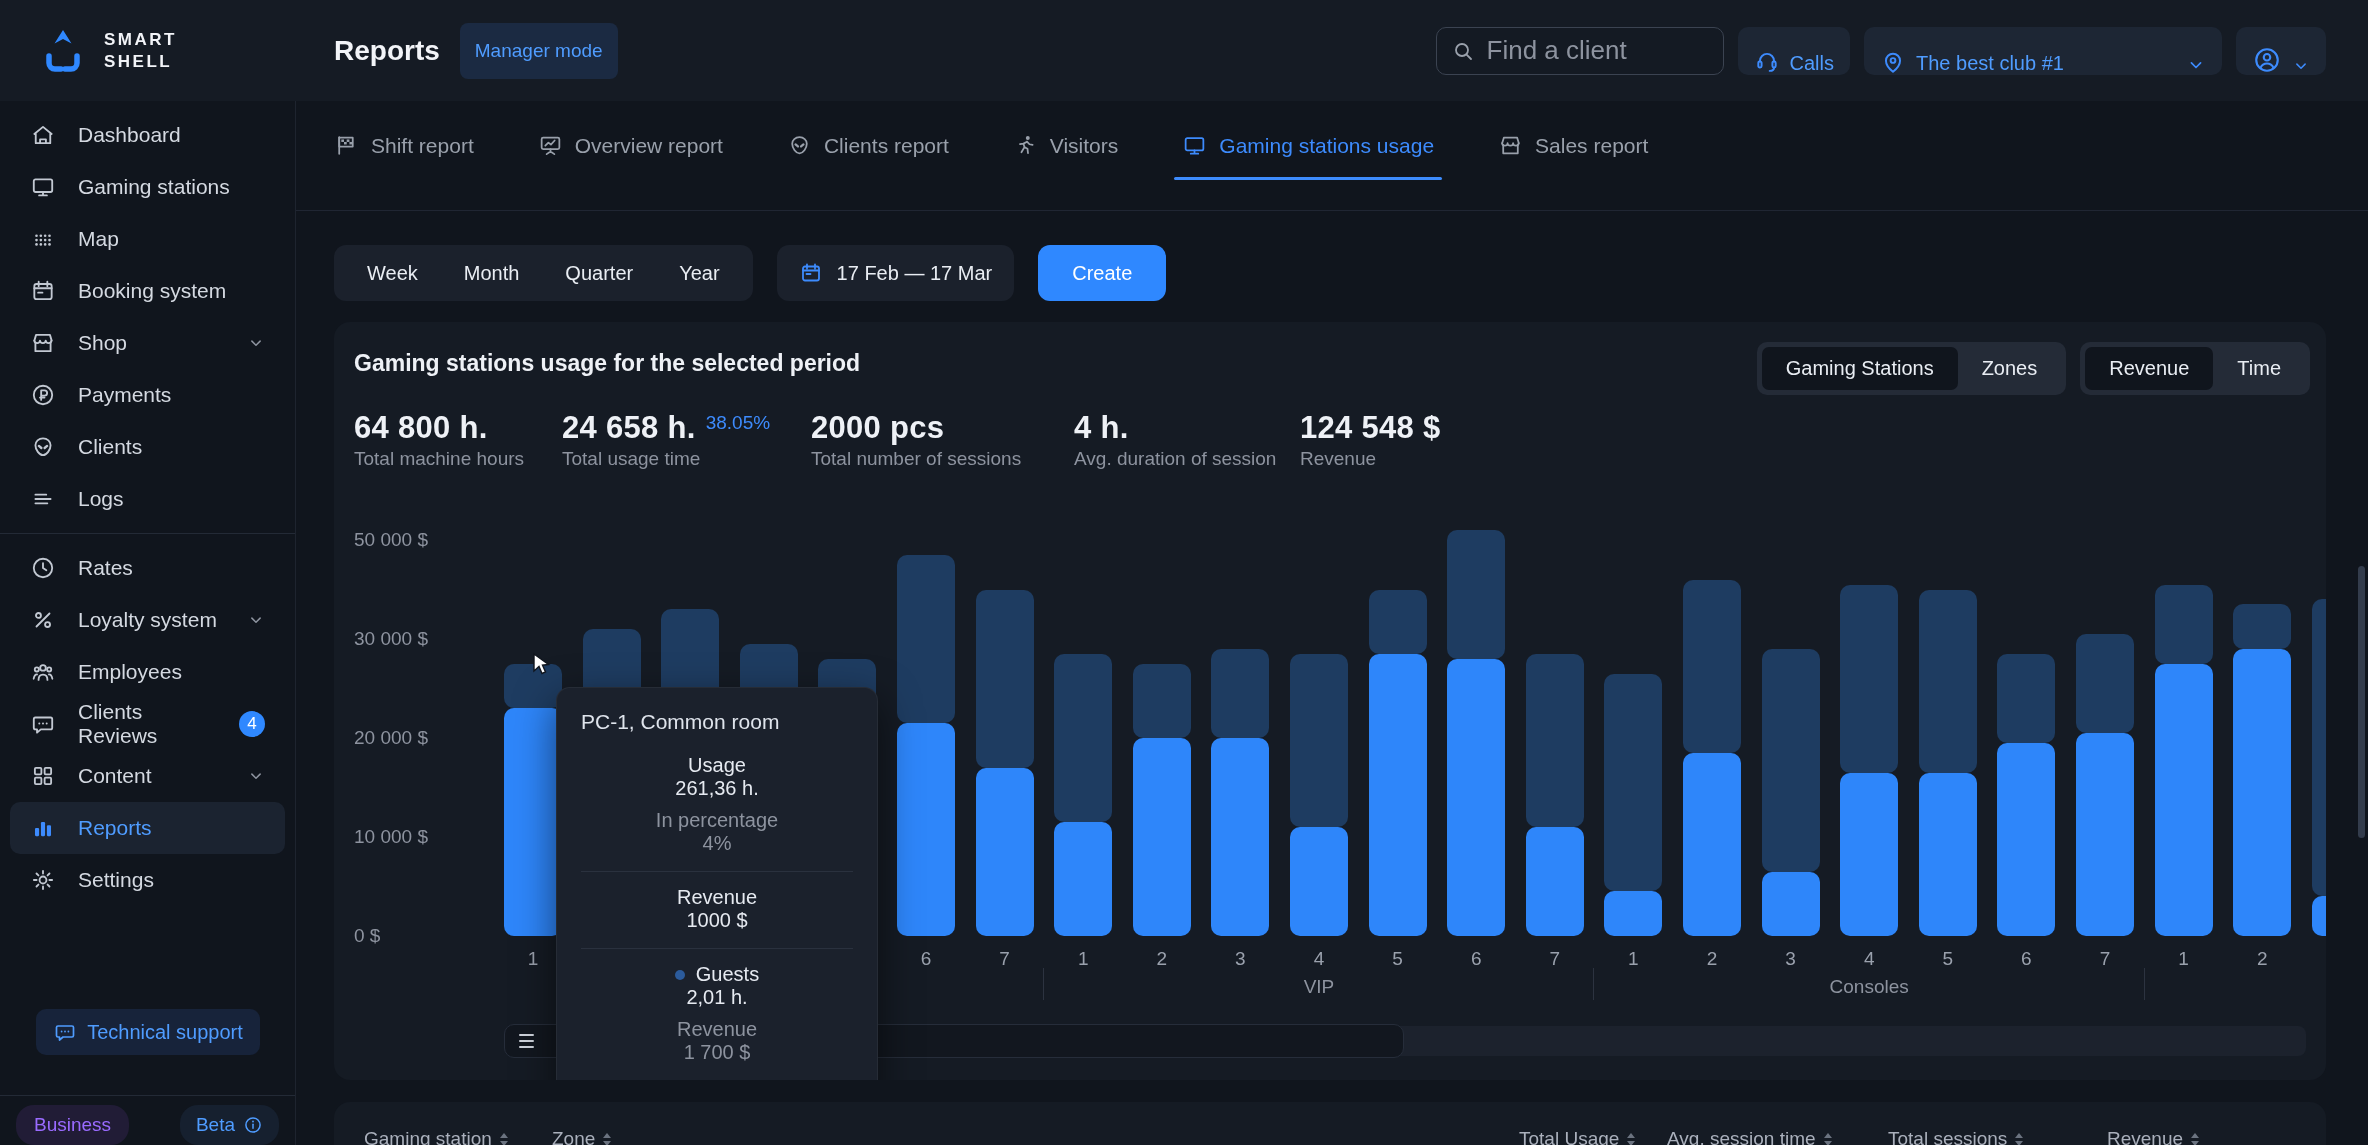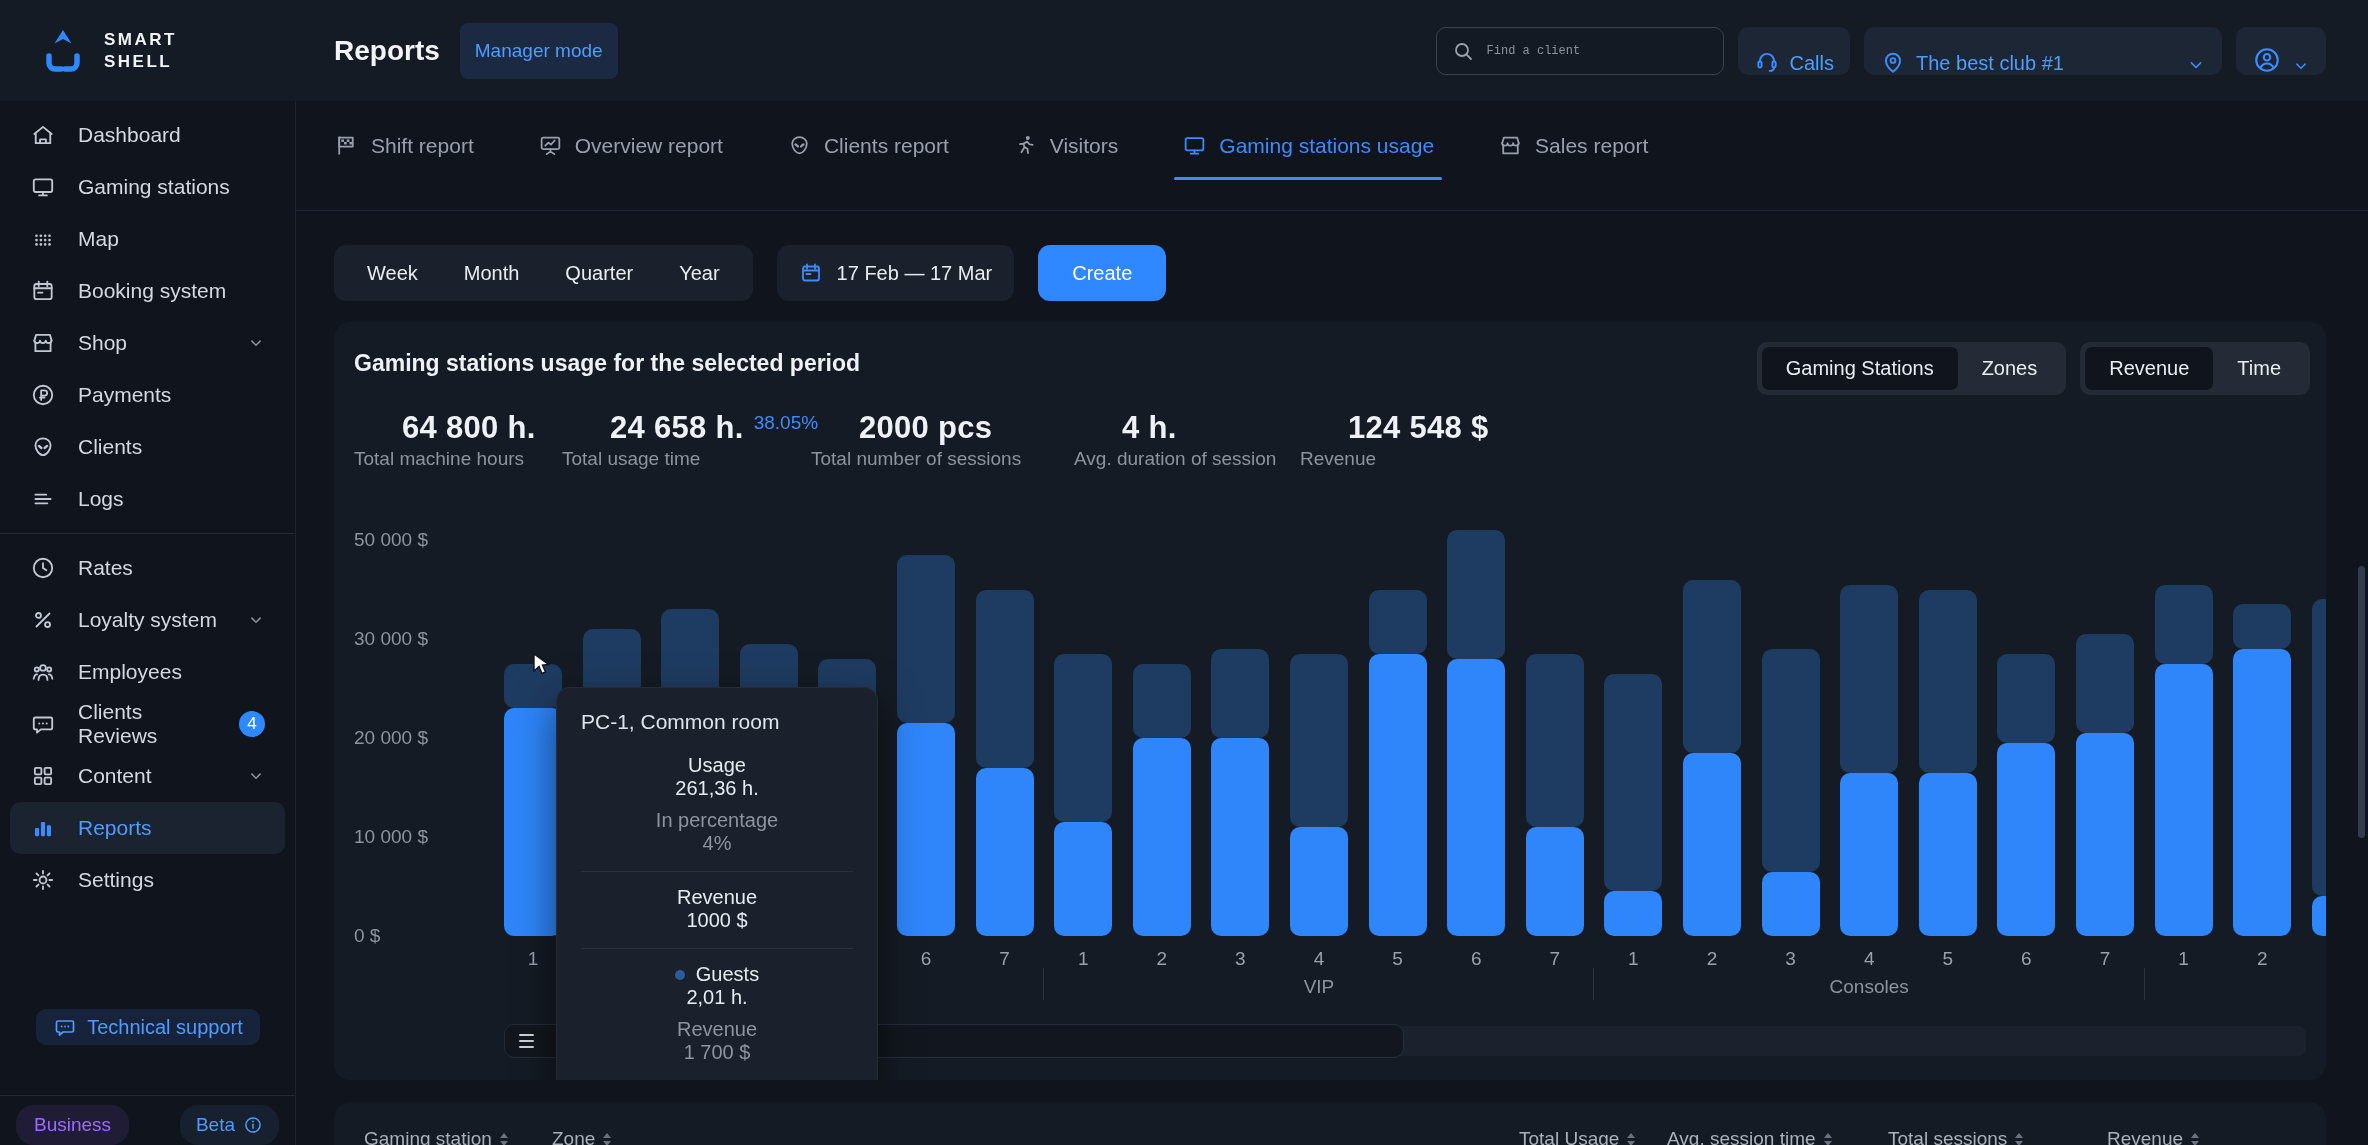--- a/index.html
+++ b/index.html
@@ -12,42 +12,42 @@
   .topbar { position:absolute; left:0; top:0; width:2368px; height:101px; background:#151b24;
     display:flex; align-items:center; }
   .logo-wrap { width:296px; display:flex; align-items:center; gap:16px; padding-left:38px; flex:0 0 auto; }
   .logo-text { font-size:17px; font-weight:bold; letter-spacing:2.5px; line-height:1.25; color:#f2f4f8; }
   .page-head { display:flex; align-items:center; gap:20px; padding-left:38px; }
   .page-title { font-size:28px; font-weight:bold; color:#f2f4f8; }
   .mode-badge { background:#1b2a42; color:#4f9cff; font-size:19px; padding:17px 15px; border-radius:8px; }
   .topbar-right { margin-left:auto; display:flex; align-items:center; gap:14px; padding-right:42px; }
   .search-box { display:flex; align-items:center; gap:12px; width:288px; height:48px; border:1.5px solid #3b4351;
     border-radius:10px; padding:0 14px; color:#8d939f; background:#141a23; }
-  .search-box input { background:transparent; border:none; outline:none; color:#22c55e; font-size:12px; width:100%;
-    font-family:Liberation Mono, monospace; }
+  .search-box input { background:transparent; border:none; outline:none; color:#22c55e; font-size:26px; width:100%;
+    font-family:Liberation Sans, sans-serif; }
   .search-box input::placeholder { color:#8d939f; }
   .top-btn { height:48px; background:#1d2634; border-radius:10px; display:flex; align-items:flex-end; gap:10px;
     padding:0 16px; color:#4f9cff; font-size:20px; cursor:pointer; }
   .club-select { width:358px; justify-content:flex-start; }
   .club-select .chev { margin-left:auto; }
   .club-name { font-size:20px; color:#4f9cff; }
 
   
   .sidebar { position:absolute; left:0; top:101px; width:296px; height:1044px; background:#10151d;
     border-right:1px solid #1e242f; padding-top:8px; }
   .side-item { height:52px; margin:0 10px; display:flex; align-items:center; gap:22px; padding:0 20px;
     border-radius:10px; color:#d4d9e1; font-size:21px; cursor:pointer; }
   .side-item .ic { color:#c2c8d2; display:flex; }
   .side-item.active { background:#1b2330; color:#4f9cff; }
   .side-item.active .ic { color:#3d8bfd; }
   .side-chev { margin-left:auto; color:#8d939f; display:flex; }
   .side-badge { margin-left:auto; background:#2f88ff; color:#fff; font-size:17px; min-width:26px; height:26px;
     border-radius:13px; display:flex; align-items:center; justify-content:center; padding:0 7px; }
   .side-divider { height:1px; background:#232a36; margin:8px 0; }
-  .support-btn { position:absolute; left:36px; top:908px; width:224px; height:36px; background:#17233a;
+  .support-btn { position:absolute; left:36px; top:908px; width:224px; height:46px; background:#17233a;
     border-radius:10px; color:#4f9cff; font-size:20px; display:flex; align-items:center; justify-content:center;
     gap:10px; cursor:pointer; }
   .side-bottom-divider { position:absolute; left:0; top:994px; width:100%; height:1px; background:#232a36; }
   .plan-row { position:absolute; left:0; top:1004px; width:100%; display:flex; align-items:center;
     justify-content:space-between; padding:0 16px; }
   .plan-badge { background:#211c36; color:#9a6bff; font-size:19px; padding:9px 18px; border-radius:18px; }
   .beta-badge { background:#16202f; color:#4f9cff; font-size:19px; padding:9px 16px; border-radius:18px;
     display:flex; align-items:center; gap:8px; }
 
   
@@ -72,21 +72,21 @@
 
   
   .card { position:absolute; left:38px; top:221px; width:1992px; height:758px; background:#151b24;
     border-radius:16px; overflow:hidden; }
   .card-title { position:absolute; left:20px; top:28px; font-size:23px; font-weight:bold; color:#eef1f6; }
   .toggles { position:absolute; right:16px; top:20px; display:flex; gap:14px; }
   .toggle-group { background:#242b37; border-radius:10px; padding:5px; display:flex; }
   .toggle-seg { font-size:20px; color:#e9edf3; padding:10px 24px; border-radius:7px; cursor:pointer; }
   .toggle-seg.on { background:#10151d; }
   .stat { position:absolute; top:88px; }
-  .stat-top { display:flex; align-items:flex-start; gap:10px;margin-left:48px; }
+  .stat-top { display:flex; align-items:flex-start; gap:10px; }
   .stat-value { font-size:31px; font-weight:bold; color:#eef1f6; letter-spacing:.3px; }
   .stat-extra { font-size:19px; color:#3d8bfd; position:relative; top:2px; }
   .stat-label { margin-top:2px; font-size:19px; color:#8d939f; }
 
   .ytick { position:absolute; left:20px; font-size:19px; color:#8d939f; }
   .chart-bar { position:absolute; display:flex; flex-direction:column; }
   .seg-guests { background:#1e3c61; border-radius:10px; width:100%; }
   .seg-clients { background:#2e86fa; border-radius:10px; width:100%; }
   .x-label { position:absolute; top:626px; width:58px; text-align:center; font-size:19px; color:#9aa1ad; }
   .zone-tick { position:absolute; top:646px; width:1px; height:32px; background:#2c3340; }

